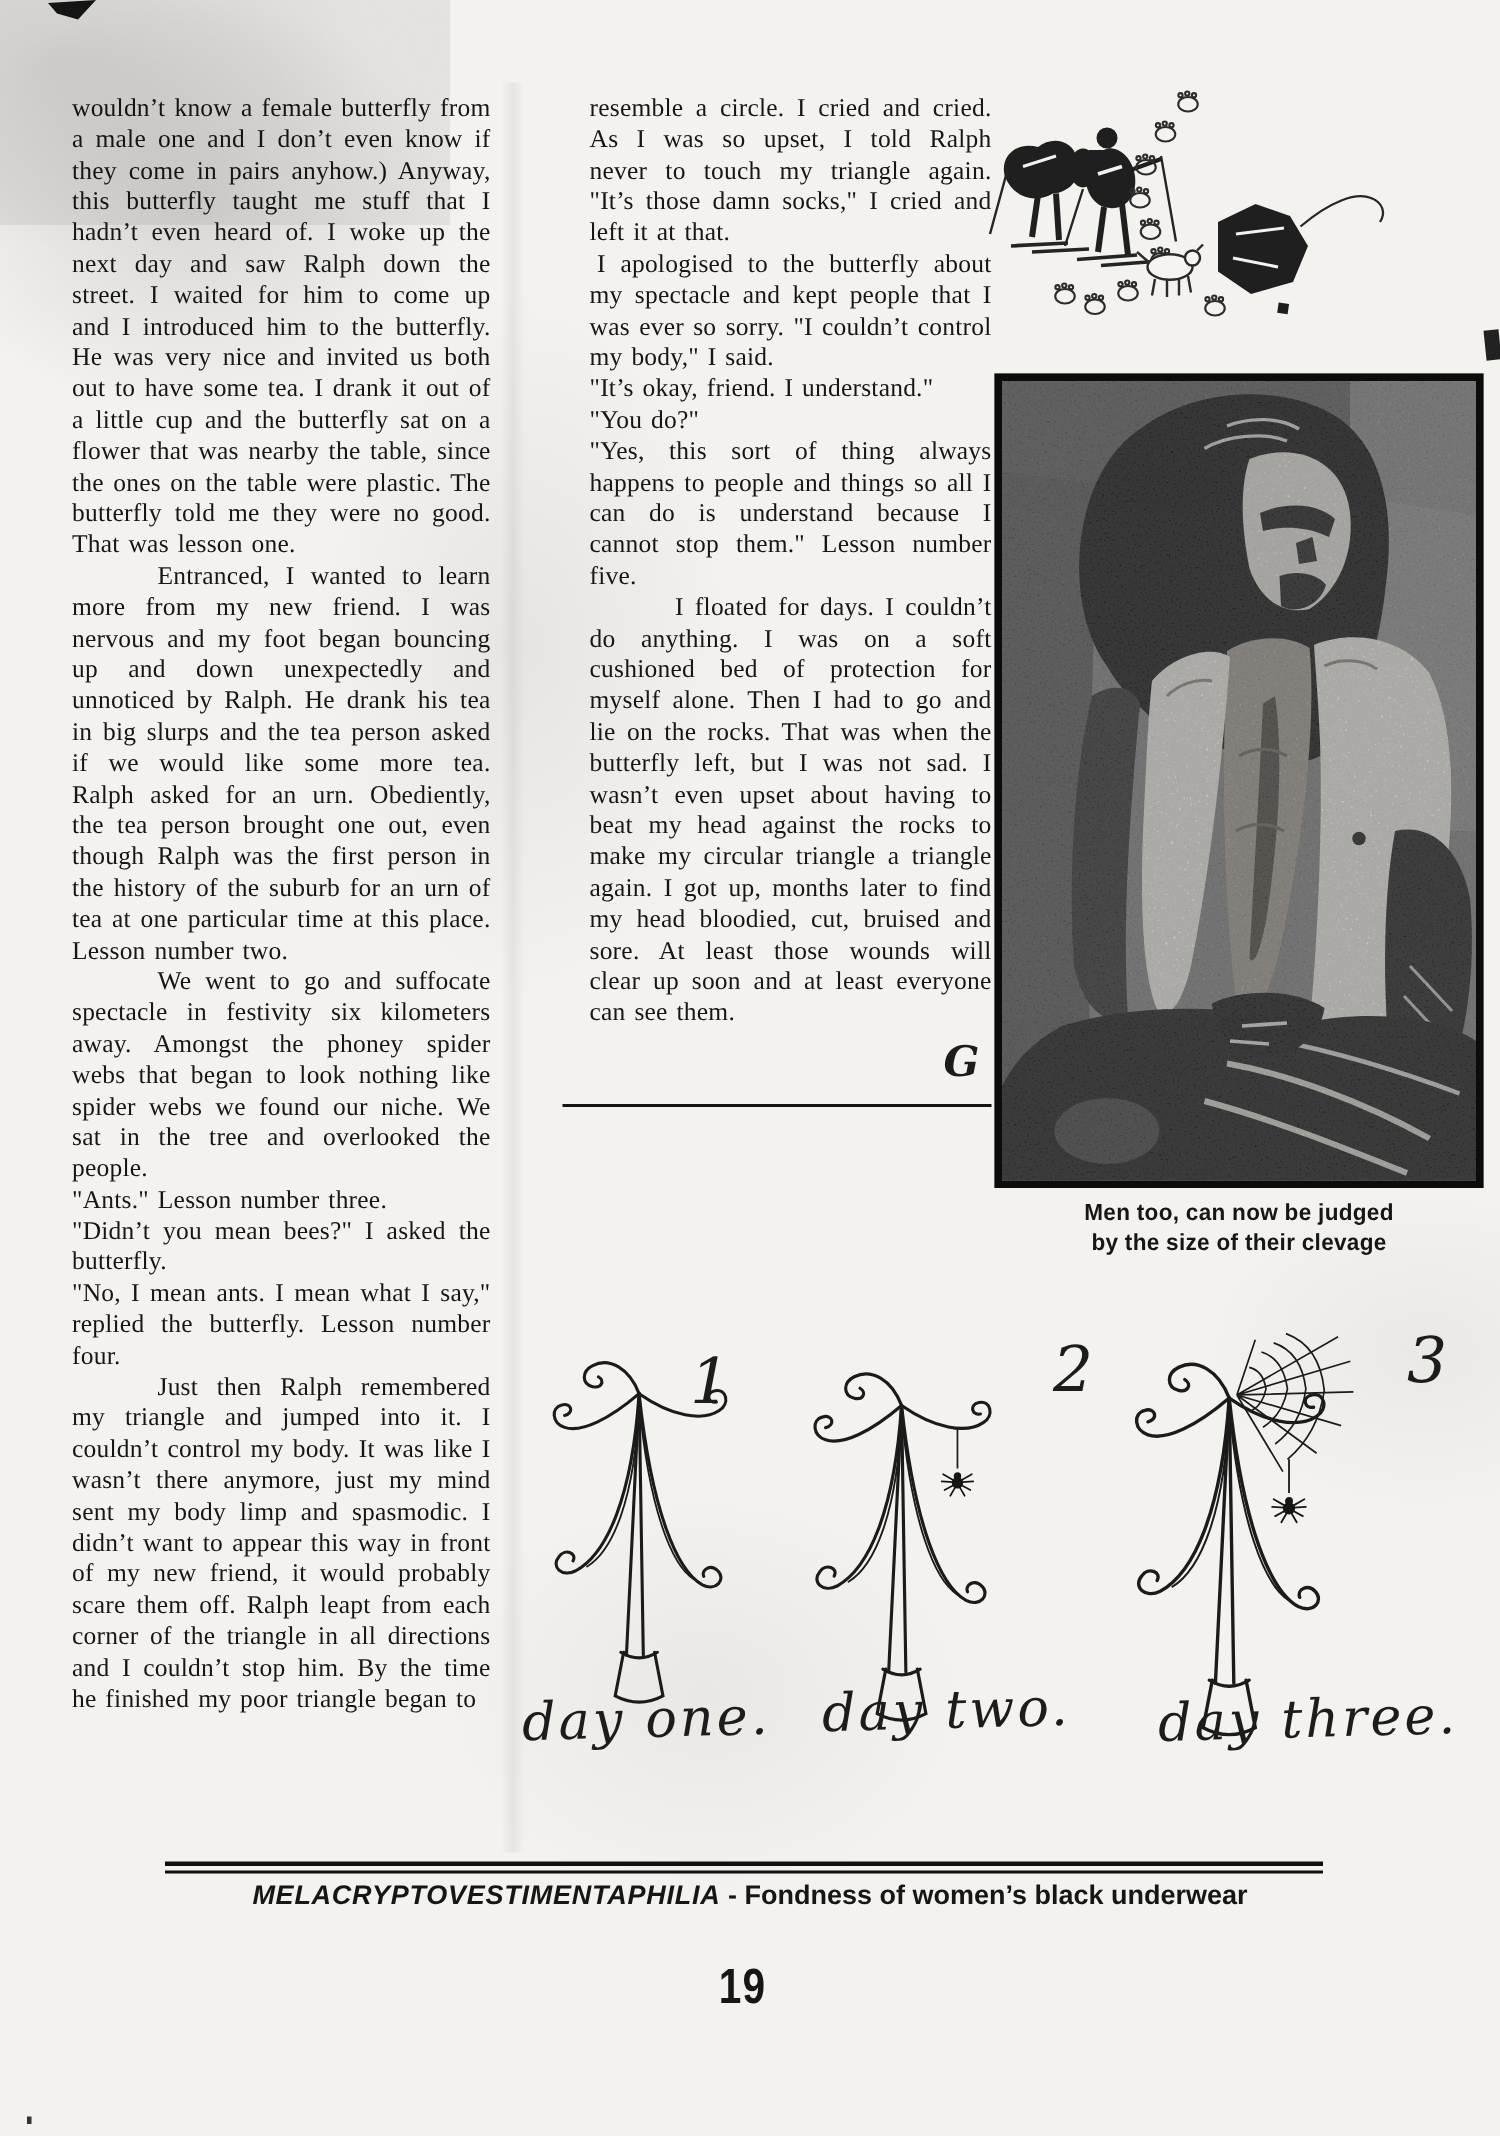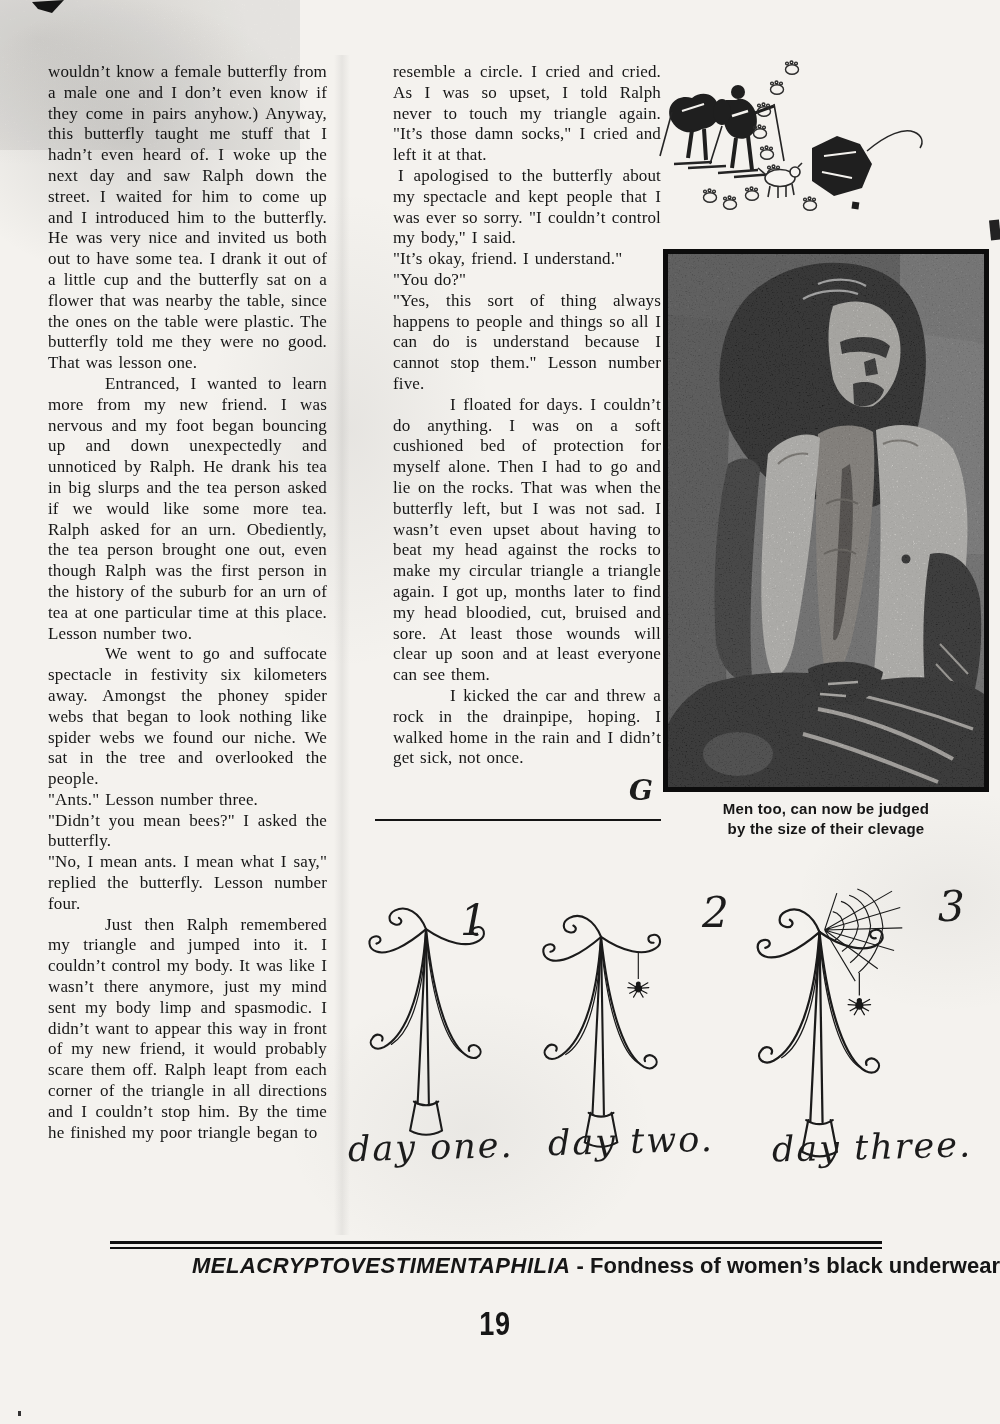--- a/index.html
+++ b/index.html
@@ -32,22 +32,22 @@
     font-family:"Liberation Sans", sans-serif;font-weight:bold;font-size:15.5px;
     line-height:19.5px;transform:scaleX(.97);letter-spacing:.2px;}
   .sketch-svg{position:absolute;}
   .hand{font-family:"DejaVu Serif", serif;font-style:italic;color:#1c1c1c;}
   .sketch-number{position:absolute;font-size:42px;line-height:42px;}
   .sketch-caption{position:absolute;font-size:35px;line-height:38px;white-space:nowrap;
     letter-spacing:2px;transform:rotate(-1.5deg);}
   .footer-rules{position:absolute;left:110px;top:1241px;width:772px;}
   .footer-rules .r1{border-top:3px solid #101010;}
   .footer-rules .r2{border-top:2px solid #101010;margin-top:3px;}
-  .footer-text{position:absolute;left:0;top:1253px;width:1000px;text-align:right;
-    font-family:"Liberation Sans", sans-serif;font-weight:bold;font-size:22px;}
+  .footer-text{position:absolute;left:0;top:1253px;width:1000px;text-align:center;
+    font-family:"Liberation Sans", sans-serif;font-weight:bold;font-size:18px;}
   .footer-text .term{font-style:italic;letter-spacing:.5px;}
   .page-number{position:absolute;left:0;top:1305px;width:990px;text-align:center;
     font-family:"Liberation Sans", sans-serif;font-weight:bold;font-size:33px;
     transform:scaleX(.82);letter-spacing:1px;}
   .grain{position:absolute;inset:0;pointer-events:none;opacity:.06;}
   .blemishes{position:absolute;inset:0;pointer-events:none;}
 </style>
 </head>
 <body>
 
@@ -100,21 +100,20 @@
     <p class="ind">Just then Ralph remembered my triangle and jumped into it. I couldn’t control my body. It was like I wasn’t there anymore, just my mind sent my body limp and spasmodic. I didn’t want to appear this way in front of my new friend, it would probably scare them off. Ralph leapt from each corner of the triangle in all directions and I couldn’t stop him. By the time he finished my poor triangle began to</p>
   </div>
 
   <div class="col col-mid">
     <p>resemble a circle. I cried and cried. As I was so upset, I told Ralph never to touch my triangle again. "It’s those damn socks," I cried and left it at that.</p>
     <p class="ind-sm">I apologised to the butterfly about my spectacle and kept people that I was ever so sorry. "I couldn’t control my body," I said.</p>
     <p>"It’s okay, friend. I understand."</p>
     <p>"You do?"</p>
     <p>"Yes, this sort of thing always happens to people and things so all I can do is understand because I cannot stop them." Lesson number five.</p>
     <p class="ind">I floated for days. I couldn’t do anything. I was on a soft cushioned bed of protection for myself alone. Then I had to go and lie on the rocks. That was when the butterfly left, but I was not sad. I wasn’t even upset about having to beat my head against the rocks to make my circular triangle a triangle again. I got up, months later to find my head bloodied, cut, bruised and sore. At least those wounds will clear up soon and at least everyone can see them.</p>
-    <p class="ind">I kicked the car and threw a rock in the drainpipe, hoping. I walked home in the rain and I didn’t get sick, not once.</p>
     <div class="signoff hand">G</div>
     <div class="mid-rule"></div>
   </div>
 
   <svg class="cartoon" viewBox="0 0 334 178">
     <g>
       <path d="M18,62 C14,48 26,38 40,42 C50,34 64,38 66,50 C70,62 62,72 50,73 C38,80 24,76 18,62 Z" fill="#1f1f1f"></path>
       <path d="M30,55 L52,48" stroke="#f4f2ee" stroke-width="2" fill="none"></path>
       <path d="M40,74 L36,102 M52,73 L54,104" stroke="#1f1f1f" stroke-width="4" fill="none"></path>
       <path d="M22,108 L60,106 M36,112 L74,110" stroke="#242424" stroke-width="2.5" fill="none"></path>

